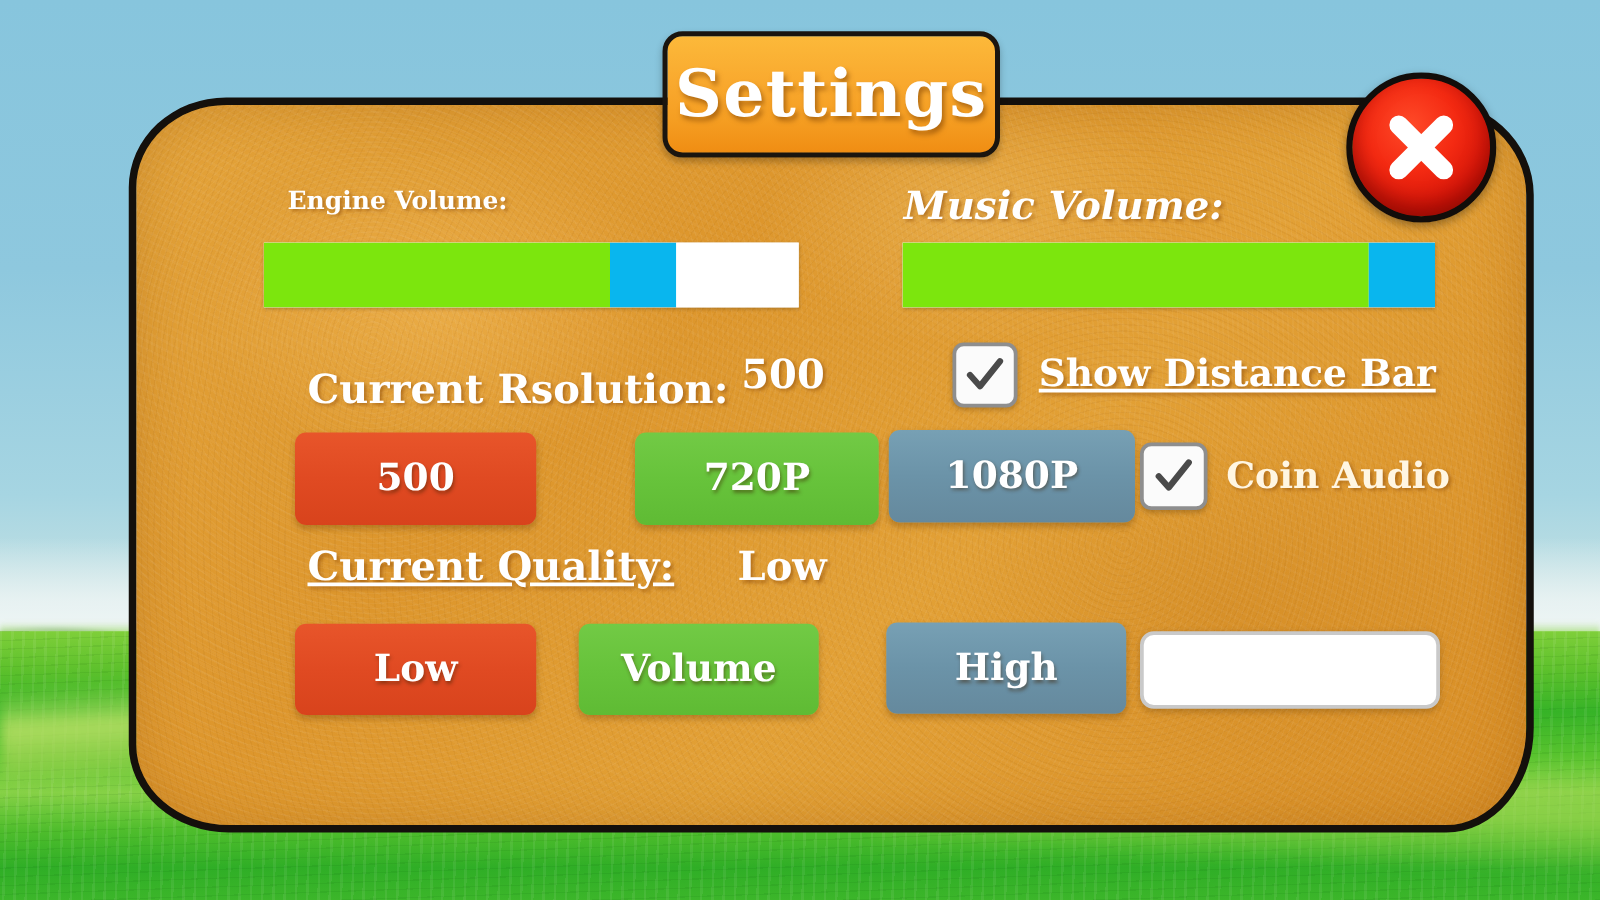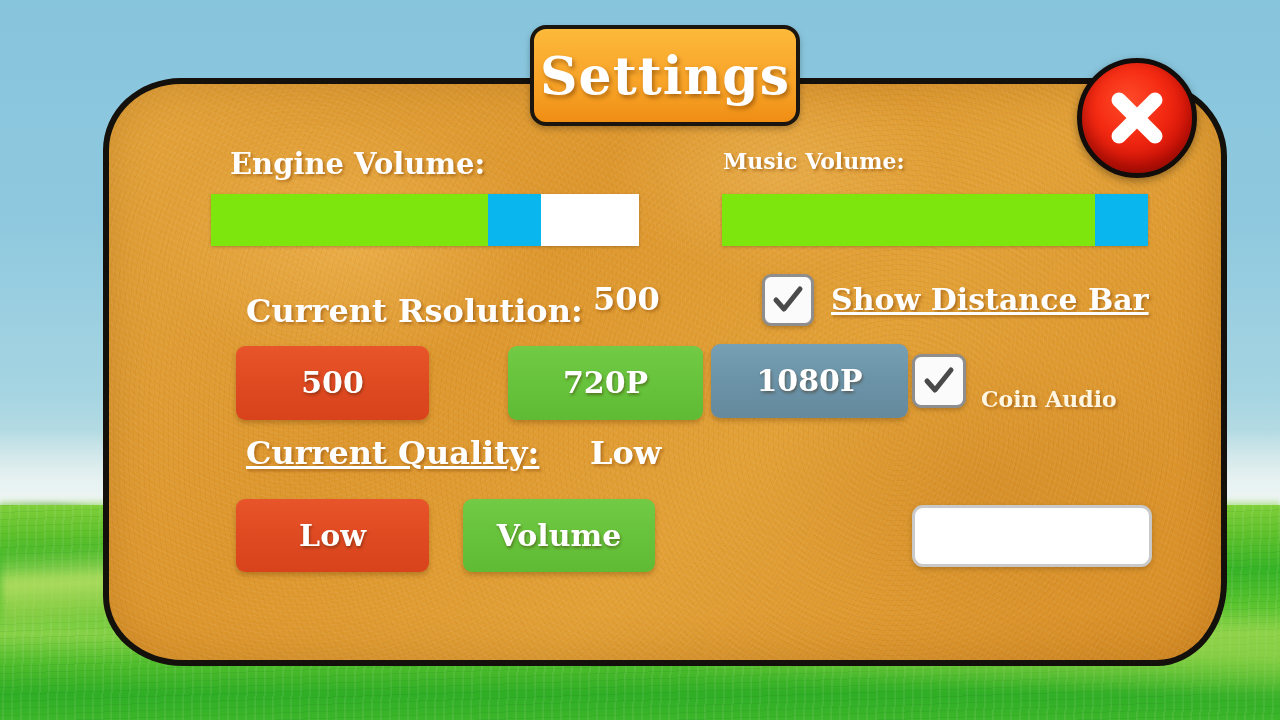--- a/index.html
+++ b/index.html
@@ -291,28 +291,28 @@
 
   <div id="close-btn">
     <svg id="close-x" viewBox="0 0 62 62">
       <g stroke="#ffffff" stroke-width="15" stroke-linecap="round">
         <line x1="13" y1="13" x2="49" y2="49"></line>
         <line x1="49" y1="13" x2="13" y2="49"></line>
       </g>
     </svg>
   </div>
 
-  <div class="lbl" style="left:230px; top:150px; font-size:29px;">Engine Volume:</div>
+  <div class="lbl" style="left:230px; top:150px; font-size:20px;">Engine Volume:</div>
   <div class="slider" style="left:211px; top:194px; width:428px;">
     <div class="slider-fill" style="width:64.7%;"></div>
     <div class="slider-knob" style="width:12.4%;"></div>
     <div class="slider-rest"></div>
   </div>
 
-  <div class="lbl" style="left:723px; top:150px; font-size:22px;">Music Volume:</div>
+  <div class="lbl" style="left:723px; top:150px; font-size:31px;font-style:italic;">Music Volume:</div>
   <div class="slider" style="left:722px; top:194px; width:426px;">
     <div class="slider-fill" style="width:87.5%;"></div>
     <div class="slider-knob" style="width:12.5%;"></div>
   </div>
 
   <div class="lbl" style="left:246px; top:283px; font-size:32px;margin-top:12px;">Current Rsolution:</div>
   <div class="lbl" style="left:593px; top:283px; font-size:32px;">500</div>
 
   <div class="cbox" style="left:762px; top:274px; width:52px; height:52px;">
     <svg width="34" height="34" viewBox="0 0 34 34">
@@ -329,27 +329,30 @@
   </div>
   <div class="obtn obtn-blue" style="left:681px; top:344px; width:197px; height:74px;">
     <span>1080P</span>
   </div>
 
   <div class="cbox" style="left:912px; top:354px; width:54px; height:54px;">
     <svg width="34" height="34" viewBox="0 0 34 34">
       <polyline points="5,17 13,26 29,6" fill="none" stroke="#4a4a4a" stroke-width="5" stroke-linecap="round" stroke-linejoin="round"></polyline>
     </svg>
   </div>
-  <div class="lbl lbl-cream" style="left:981px; top:388px; font-size:22px;">Coin Audio</div>
+  <div class="lbl lbl-cream" style="left:981px; top:366px; font-size:29px;">Coin Audio</div>
 
   <div class="lbl" style="left:246px; top:437px; font-size:32px;text-decoration:underline;">Current Quality:</div>
   <div class="lbl" style="left:590px; top:437px; font-size:32px;">Low</div>
 
   <div class="obtn obtn-red" style="left:236px; top:499px; width:193px; height:73px;">
     <span>Low</span>
   </div>
   <div class="obtn obtn-green" style="left:463px; top:499px; width:192px; height:73px;">
     <span>Volume</span>
   </div>
+  <div class="obtn obtn-blue" style="left:679px; top:498px; width:192px; height:73px;">
+    <span>High</span>
+  </div>
 
   <input id="name-field" type="text" style="left: 912px; top: 505px; width: 240px; height: 62px;" placeholder="">
 
 </div>
 
 </body></html>

